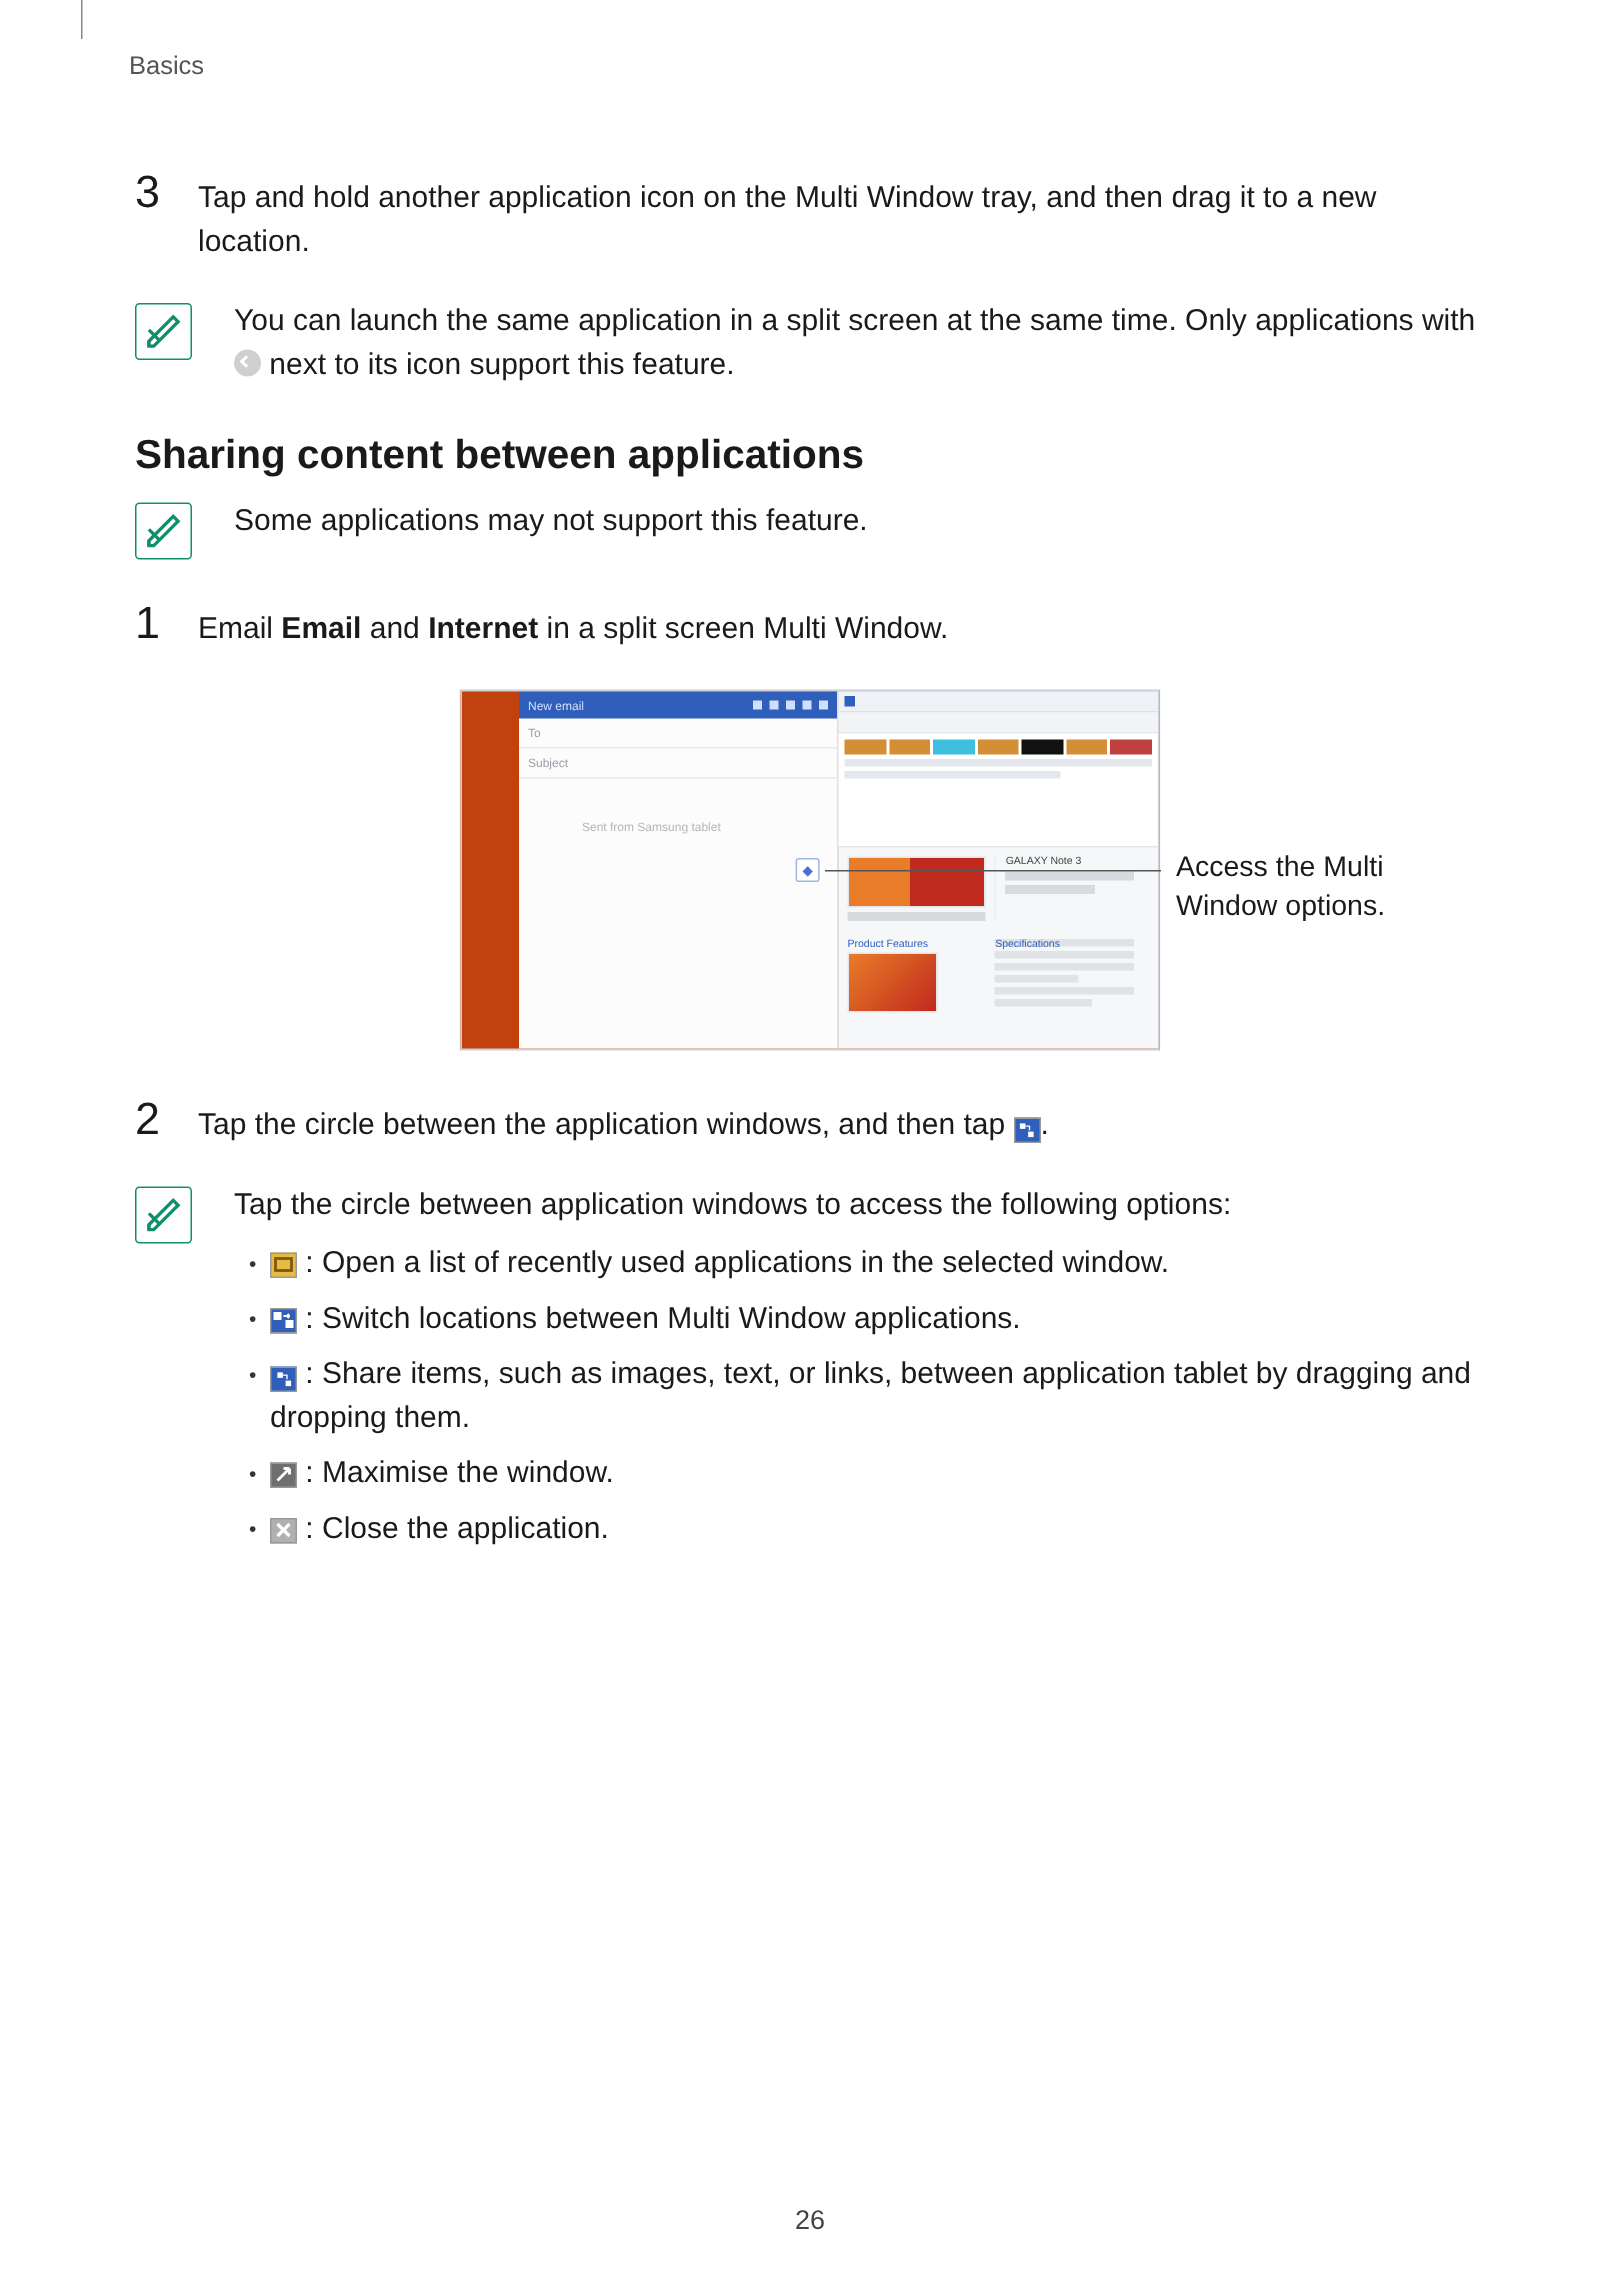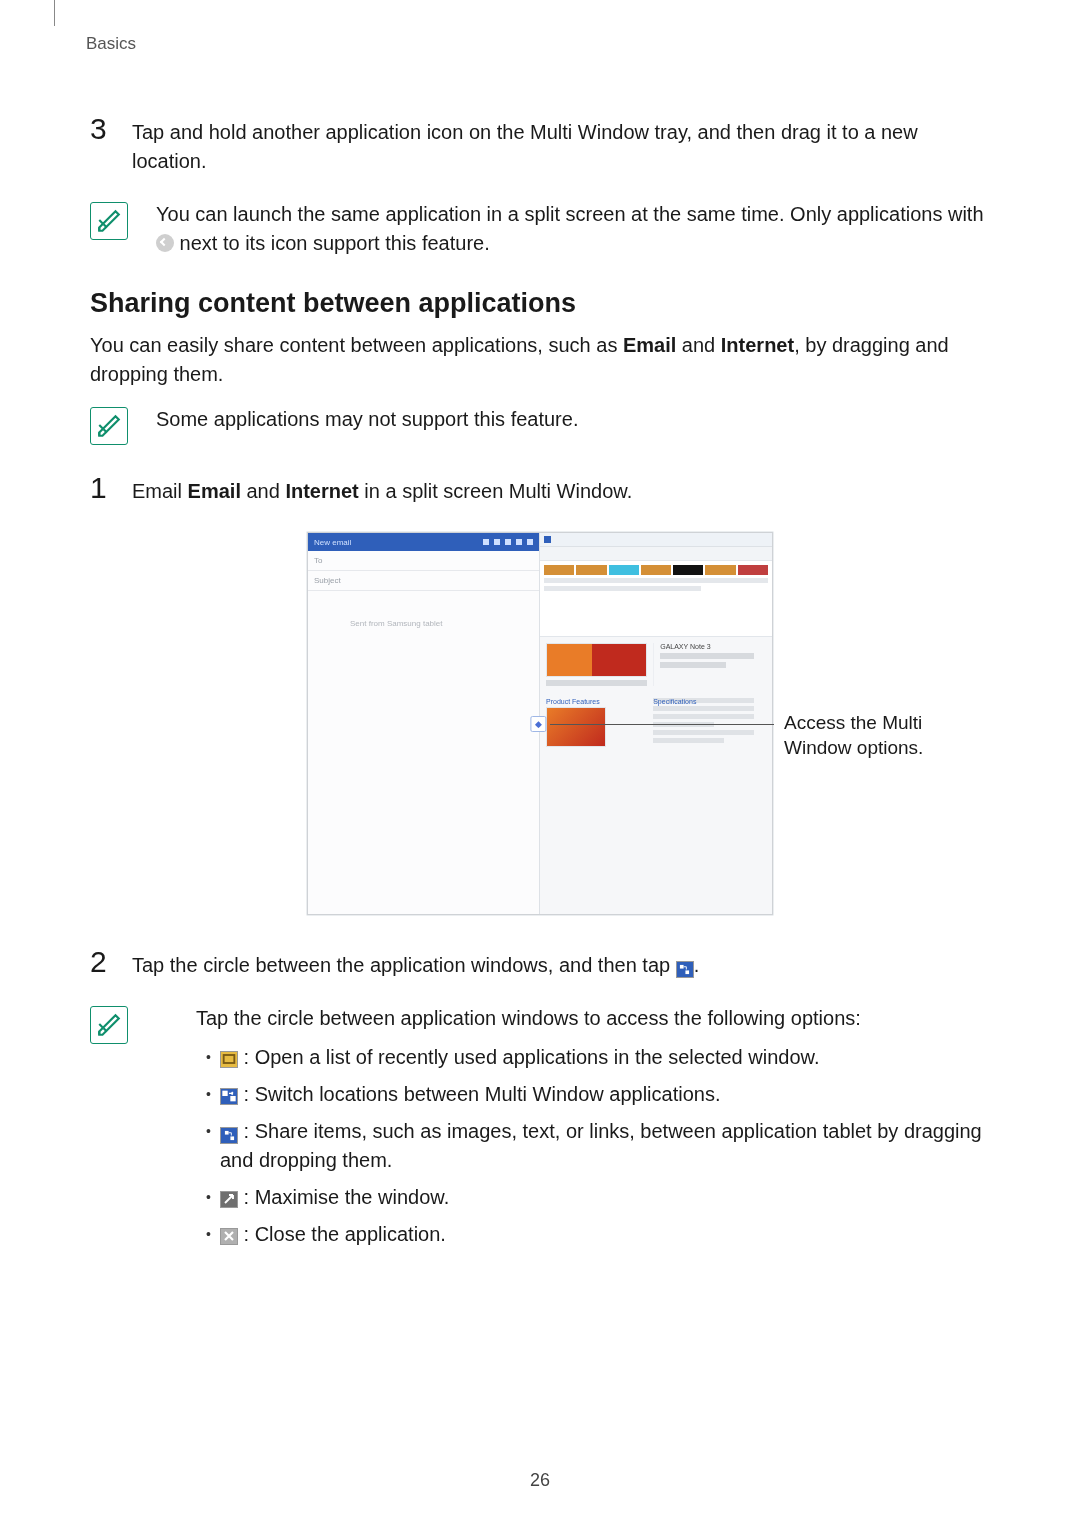--- a/index.html
+++ b/index.html
@@ -97,26 +97,27 @@
   .bold { font-weight: 700; }
   .shot-wrapper {
     display:flex;
     justify-content:center;
     align-items:center;
     margin: 26px 0 36px 0;
     position:relative;
   }
   .shot {
     width: 466px;
-    height: 383px;
+    height: 240px;
     border:1px solid #cfd2d6;
     background:#c2410c;
     display:flex;
     position:relative;
     box-shadow: 0 0 0 0.5px #d8dde2;
+    padding-left: 38px;
   }
   .shot-left {
     width: 50%;
     background:#fcfcfd;
     border-right:1px solid #dde1e6;
     position:relative;
   }
   .shot-left .topbar{
     background:#2f5fba;
     color:#cfe0ff;
@@ -265,23 +266,20 @@
     </div>
     <div class="note-body">
       <span>You can launch the same application in a split screen at the same time. Only applications with </span>
       <span class="inline-circle-icon"></span>
       <span> next to its icon support this feature.</span>
     </div>
   </div>
 
   <div class="heading">Sharing content between applications</div>
 
-  <div class="para">
-    <span>You can easily share content between applications, such as </span><span class="bold">Email</span><span> and </span><span class="bold">Internet</span><span>, by dragging and dropping them.</span>
-  </div>
 
   <div class="note-row">
     <div class="note-icon-box">
       <svg viewBox="0 0 24 24" fill="none" stroke="#0f8f6c" stroke-width="2">
         <path d="M3 18 L18 3 L21 6 L6 21 L3 21 Z"></path>
         <path d="M3 21 L3 18"></path>
         <path d="M6 14 L3 11"></path>
         <path d="M10 18 L7 15"></path>
       </svg>
     </div>
@@ -368,21 +366,21 @@
       <span>Tap the circle between the application windows, and then tap </span><span class="inline-small-icon share">
         <svg viewBox="0 0 12 12" fill="#fff">
             <rect x="1" y="1" width="4" height="4"></rect>
             <rect x="7" y="7" width="4" height="4"></rect>
             <path d="M5 3 L8 3 L8 6" stroke="#fff" stroke-width="1" fill="none"></path>
           </svg>
       </span><span>.</span>
     </div>
   </div>
 
-  <div class="note-row" style="margin-bottom:0;gap:40px;">
+  <div class="note-row" style="margin-bottom:0;">
     <div class="note-icon-box">
       <svg viewBox="0 0 24 24" fill="none" stroke="#0f8f6c" stroke-width="2">
         <path d="M3 18 L18 3 L21 6 L6 21 L3 21 Z"></path>
         <path d="M3 21 L3 18"></path>
         <path d="M6 14 L3 11"></path>
         <path d="M10 18 L7 15"></path>
       </svg>
     </div>
     <div class="note-body">
       <div>Tap the circle between application windows to access the following options:</div>

